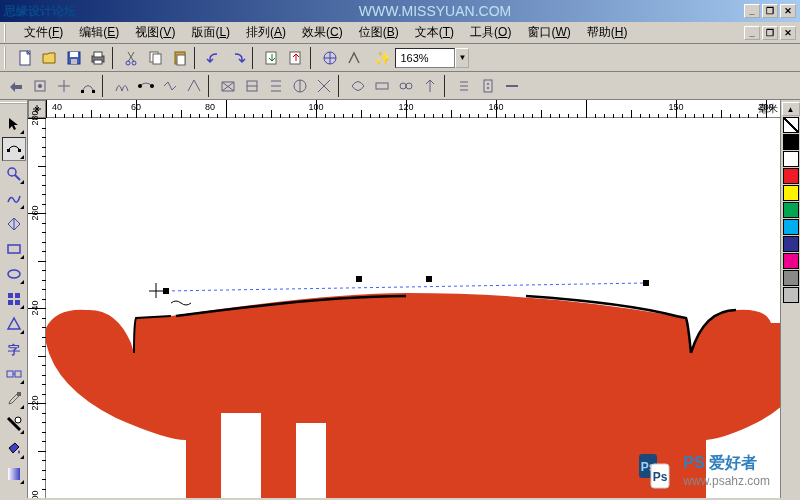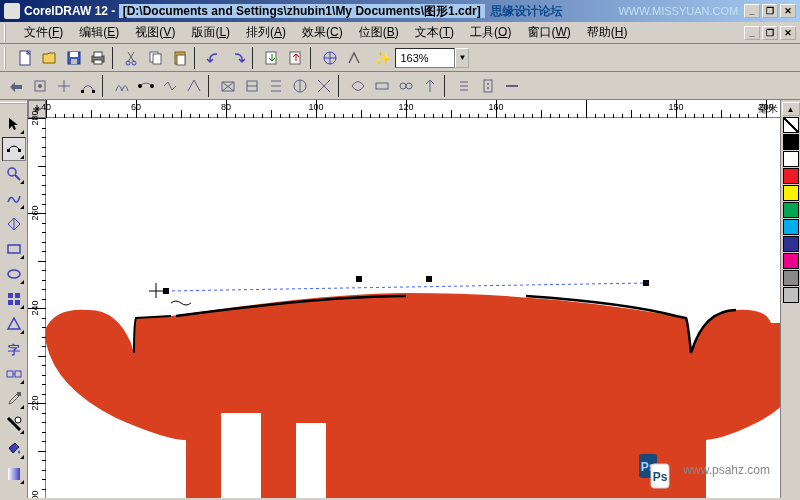--- a/index.html
+++ b/index.html
@@ -3,21 +3,21 @@
 <meta charset="utf-8">
 <style>
 * { margin: 0; padding: 0; box-sizing: border-box; font-family: "SimSun", Arial, sans-serif; font-size: 12px; }
 body { background: #d4d0c8; width: 800px; height: 500px; overflow: hidden; position: relative; }
 .titlebar { height: 22px; background: linear-gradient(to right, #0a246a, #a6caf0); color: #fff; display: flex; align-items: center; padding: 0 4px; justify-content: space-between; }
 .titlebar .left { display: flex; align-items: center; gap: 4px; }
 .titlebar .appicon { width: 16px; height: 16px; background: #e0e0e0; border-radius: 2px; }
 .titlebar .title { font-weight: bold; font-size: 12px; }
 .titlebar .title .path { background: #a6caf0; color: #000; padding: 0 4px; }
 .titlebar .watermark1 { color: #0a4a8a; font-weight: bold; font-size: 12px; margin-right: 50px;}
-.titlebar .watermark2 { color: #c0e0f0; font-size: 11px; }
+.titlebar .watermark2 { color: #c0e0f0; font-size: 14px; }
 .winbtns { display: flex; gap: 2px; }
 .winbtn { width: 16px; height: 14px; background: #d4d0c8; border: 1px outset #fff; display: flex; align-items: center; justify-content: center; font-size: 9px; font-family: Arial; font-weight: bold; color: #000; cursor: pointer; }
 .menubar { height: 22px; background: #d4d0c8; display: flex; align-items: center; padding: 0 4px; border-bottom: 1px solid #808080; }
 .menubar .grip { width: 8px; height: 18px; border-left: 2px ridge #fff; margin-right: 4px; cursor: move; }
 .mitem { padding: 2px 8px; cursor: pointer; font-size: 12px; }
 .mitem u { text-decoration: underline; }
 .mdiwin { margin-left: auto; display: flex; gap: 2px; }
 .toolbar { height: 28px; background: #d4d0c8; display: flex; align-items: center; padding: 2px 4px; gap: 0; border-bottom: 1px solid #808080; }
 .toolbar .grip { width: 8px; height: 22px; border-left: 2px ridge #fff; margin-right: 2px; cursor: move;}
 .tbtn { width: 24px; height: 24px; display: flex; align-items: center; justify-content: center; border: 1px solid transparent; cursor: pointer; }
@@ -56,26 +56,20 @@
 .swatch.none { background: #fff; position: relative; }
 .swatch.none::after { content: ''; position: absolute; inset: 0; background: linear-gradient(to top right, transparent 45%, #000 45%, #000 55%, transparent 55%);}
 .ps-watermark { position: absolute; bottom: 8px; right: 10px; display: flex; align-items: center; gap: 6px; }
 .ps-logo { width: 40px; height: 40px; }
 .ps-text { display: flex; flex-direction: column; font-size: 11px;}
 </style>
 </head>
 <body>
 
 <div class="titlebar">
-  <div class="left">
-    <div class="appicon"></div>
-    <div class="title">
-      <span>CorelDRAW 12</span> - <span class="path">[D:\Documents and Settings\zhubin1\My Documents\图形1.cdr]</span>
-    </div>
-  </div>
   <div class="watermark1">思缘设计论坛</div>
   <div class="watermark2">WWW.MISSYUAN.COM</div>
   <div class="winbtns">
     <div class="winbtn">_</div>
     <div class="winbtn">❐</div>
     <div class="winbtn">✕</div>
   </div>
 </div>
 
 <div class="menubar">
@@ -425,21 +419,21 @@
 
   <div class="canvasarea">
     <div class="ruler-origin">
       <svg width="12" height="12">
           <path d="M2 6 L10 6 M6 2 L6 10 M4 4 L8 8 M8 4 L4 8" stroke="#000" fill="none"></path>
         </svg>
     </div>
     <div class="ruler-h" id="ruler-h">
       <span class="unitlabel">毫米</span>
     <div class="tick-h" style="left: 0px;"></div>
-        <div class="ticklabel-h" style="left: 0px;">40</div>
+        <div class="ticklabel-h" style="left: 11px;">40</div>
         <div class="tick-h minor" style="left: 9px;"></div>
         <div class="tick-h minor" style="left: 18px;"></div>
         <div class="tick-h minor" style="left: 27px;"></div>
         <div class="tick-h minor" style="left: 36px;"></div>
         <div class="tick-h mid" style="left: 45px;"></div>
         <div class="tick-h minor" style="left: 54px;"></div>
         <div class="tick-h minor" style="left: 63px;"></div>
         <div class="tick-h minor" style="left: 72px;"></div>
         <div class="tick-h minor" style="left: 81px;"></div>
         <div class="tick-h" style="left: 90px;"></div>
@@ -447,21 +441,21 @@
         <div class="tick-h minor" style="left: 99px;"></div>
         <div class="tick-h minor" style="left: 108px;"></div>
         <div class="tick-h minor" style="left: 117px;"></div>
         <div class="tick-h minor" style="left: 126px;"></div>
         <div class="tick-h mid" style="left: 135px;"></div>
         <div class="tick-h minor" style="left: 144px;"></div>
         <div class="tick-h minor" style="left: 153px;"></div>
         <div class="tick-h minor" style="left: 162px;"></div>
         <div class="tick-h minor" style="left: 171px;"></div>
         <div class="tick-h" style="left: 180px;"></div>
-        <div class="ticklabel-h" style="left: 180px;">80</div>
+        <div class="ticklabel-h" style="left: 164px;">80</div>
         <div class="tick-h minor" style="left: 189px;"></div>
         <div class="tick-h minor" style="left: 198px;"></div>
         <div class="tick-h minor" style="left: 207px;"></div>
         <div class="tick-h minor" style="left: 216px;"></div>
         <div class="tick-h mid" style="left: 225px;"></div>
         <div class="tick-h minor" style="left: 234px;"></div>
         <div class="tick-h minor" style="left: 243px;"></div>
         <div class="tick-h minor" style="left: 252px;"></div>
         <div class="tick-h minor" style="left: 261px;"></div>
         <div class="tick-h" style="left: 270px;"></div>
@@ -624,20 +618,21 @@
       </svg>
 
       <div class="ps-watermark">
         <svg class="ps-logo" viewBox="0 0 40 40">
           <rect x="2" y="4" width="18" height="24" rx="3" fill="#1a4a7a"></rect>
           <text x="11" y="21" font-size="12" fill="#a0d0ff" text-anchor="middle" font-weight="bold">Ps</text>
           <rect x="14" y="14" width="18" height="24" rx="3" fill="#fff" stroke="#ccc"></rect>
           <text x="23" y="31" font-size="12" fill="#1a4a7a" text-anchor="middle" font-weight="bold">Ps</text>
         </svg>
         <div class="ps-text">
+          <span style="font-size:16px;color:#3080c0;font-weight:bold;">PS 爱好者</span>
           <span style="color:#888;">www.psahz.com</span>
         </div>
       </div>
     </div>
   </div>
 
   <div class="colorpalette">
     <div class="parrow">▲</div>
     <div id="swatches">
         <div class="swatch none"></div>

